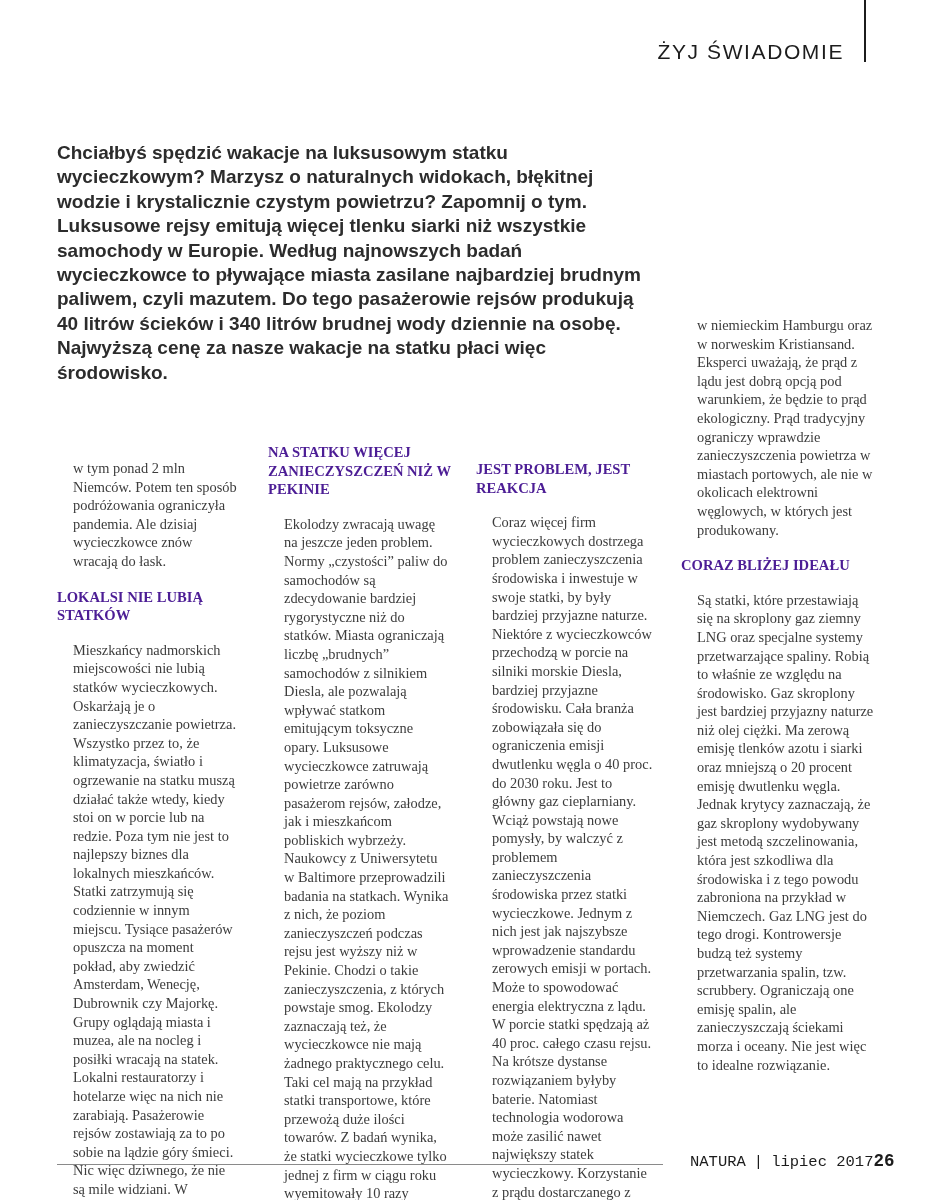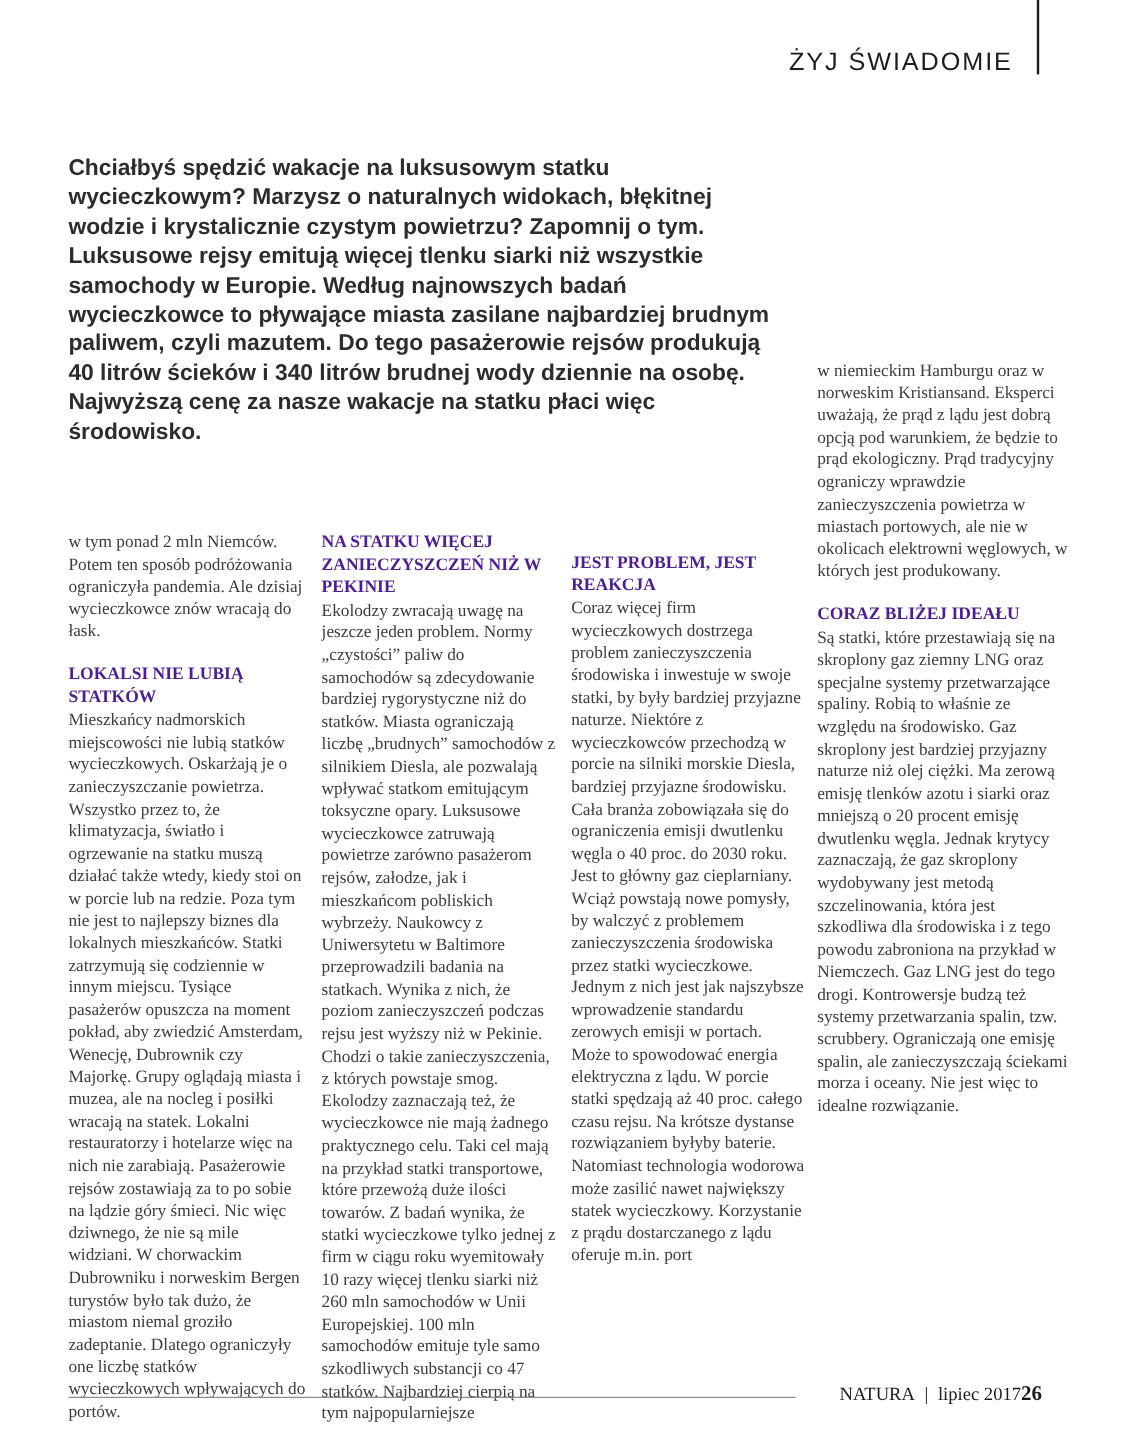--- a/index.html
+++ b/index.html
@@ -11,49 +11,49 @@
   .header-label {
     position:absolute; top:40px; right:94px;
     font-family:"Liberation Sans", sans-serif; font-size:21px;
     letter-spacing:1.6px; color:#1c1c1c; white-space:nowrap;
   }
   .header-divider {
     position:absolute; top:0; left:864px; width:2px; height:62px; background:#1c1c1c;
   }
   
   .intro {
-    position:absolute; left:57px; top:129px; width:592px;
+    position:absolute; left:57px; top:141px; width:592px;
     font-family:"Liberation Sans", sans-serif; font-weight:700;
     font-size:19px; line-height:24.4px; color:#2c2c2c;
     hyphens:auto; -webkit-hyphens:auto;
   }
   
   .col {
     position:absolute; font-size:14.4px; line-height:18.6px; color:#3c3c3c;
     hyphens:auto; -webkit-hyphens:auto; text-align:left;
   }
-  .col p { margin:0; }
+  .col p { margin:16px; }
   .col p.follow { margin-top:0; }
   .col h3 {
     margin:17px 0 1px 0; font-size:14.6px; line-height:18.6px;
     font-weight:700; color:#4c1d95;
   }
   .col h3.first { margin-top:0; }
   .col1 { left:57px;  top:443px; width:198px; }
   .col2 { left:268px; top:443px; width:197px; }
   .col3 { left:476px; top:443px; width:195px; }
   .col4 { left:681px; top:300px; width:209px; }
   
   .footer-rule {
     position:absolute; left:57px; top:1164px; width:606px; height:1px; background:#8a8a8a;
   }
   .footer {
     position:absolute; left:690px; top:1151px; width:188px;
-    display:flex; align-items:baseline; justify-content:center;
-    font-family:Liberation Serif, serif; color:#1c1c1c;
+    display:flex; align-items:baseline; justify-content:space-between;
+    font-family:Liberation Mono, monospace; color:#1c1c1c;
   }
   .footer-credit { font-size:15.5px; display:flex; gap:8px; align-items:baseline; white-space:nowrap; }
   .footer-sep { color:#1c1c1c; }
   .page-number { font-size:17.5px; font-weight:700; }
 </style>
 </head>
 <body>
 
 <div class="page">
 

